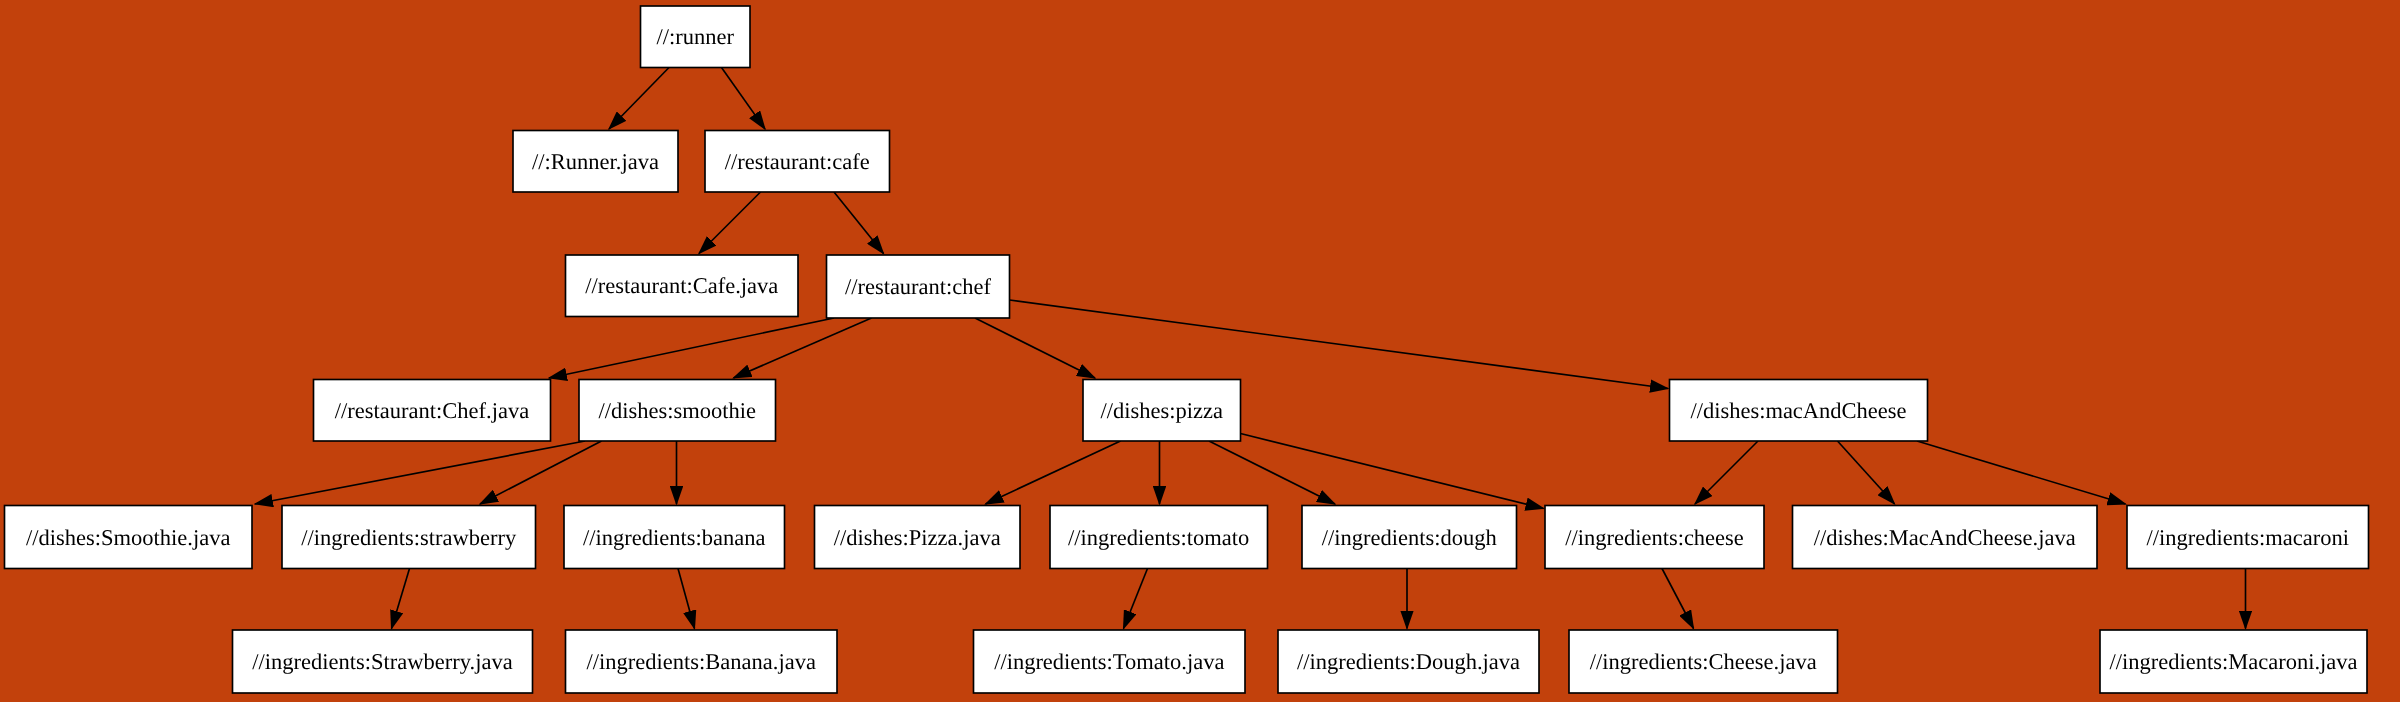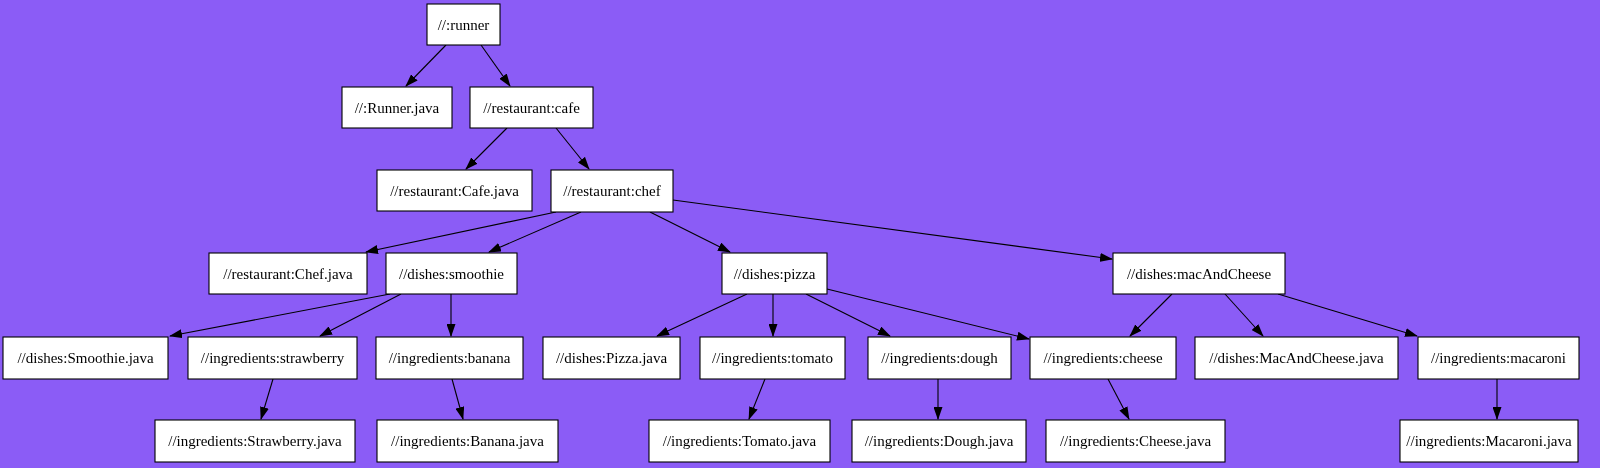--- a/index.html
+++ b/index.html
@@ -4,21 +4,21 @@
 <style>
   html, body {
     margin: 0;
     padding: 0;
     background: #ffffff;
   }
   .canvas {
     position: relative;
     width: 1600px;
     height: 468px;
-    background: #8b5cf6;
+    background: #c2410c;
     font-family: "Liberation Serif", "DejaVu Serif", serif;
   }
   svg .edge-line {
     stroke: #000000;
     stroke-width: 1.1;
     fill: none;
   }
   svg .node-box {
     fill: #ffffff;
     stroke: #000000;

